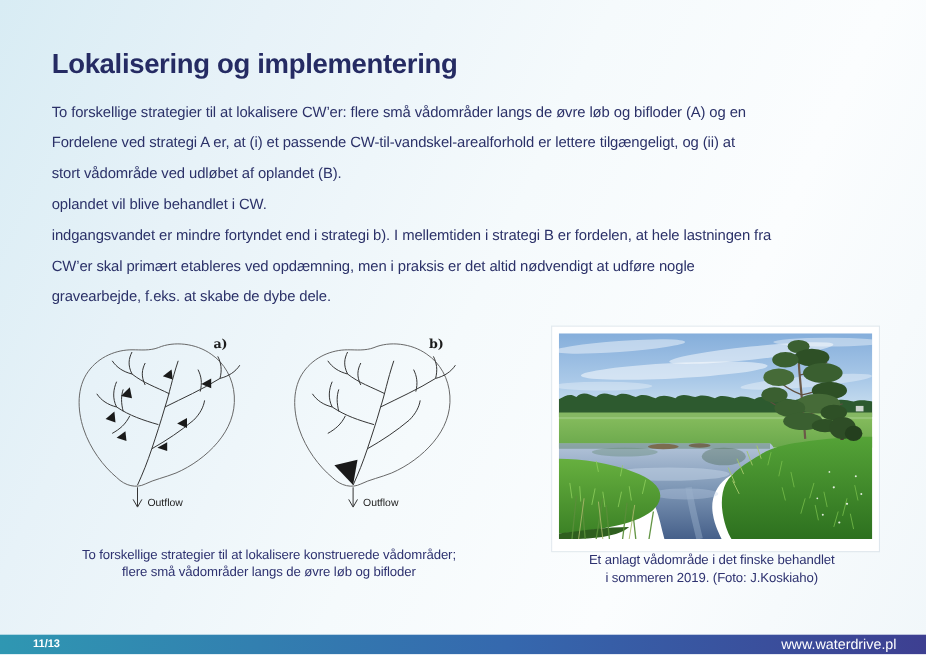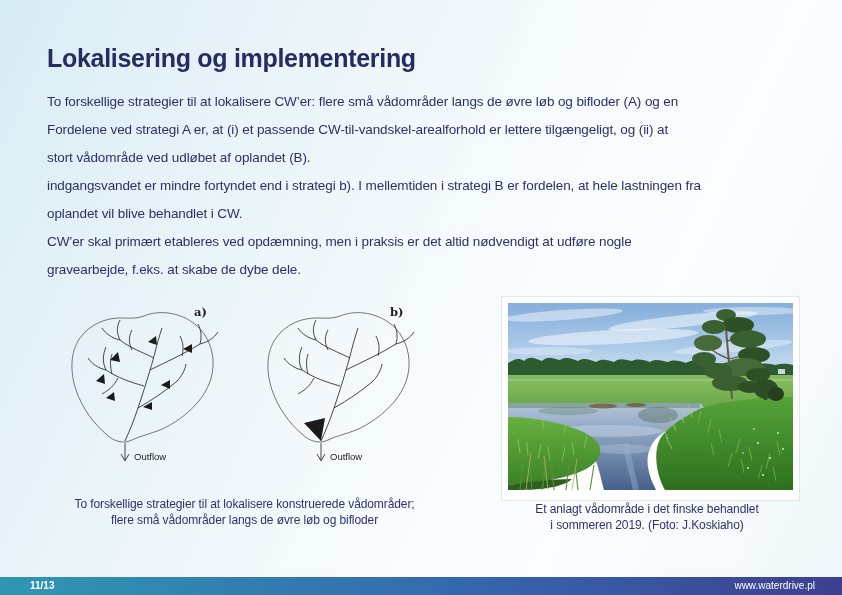--- a/index.html
+++ b/index.html
@@ -81,40 +81,40 @@
     top: 0;
     line-height: 18px;
     font-size: 10px;
     font-weight: bold;
   }
   .website {
     position: absolute;
     right: 27px;
     top: 0;
     line-height: 18px;
-    font-size: 10px;
+    font-size: 13px;
   }
 
   svg text { font-family: "Liberation Sans", sans-serif; }
   .diagram-letter { font-family: "DejaVu Serif", serif; font-weight: bold; font-size: 11.5px; fill: #1c1c1c; }
   .outflow-text { font-size: 9.5px; fill: #222; }
 </style>
 </head>
 <body>
 
 <div class="slide">
 
   <div class="title">Lokalisering og implementering</div>
 
   <div class="body-text">
     <div class="bline">To forskellige strategier til at lokalisere CW’er: flere små vådområder langs de øvre løb og bifloder (A) og en</div>
     <div class="bline">Fordelene ved strategi A er, at (i) et passende CW-til-vandskel-arealforhold er lettere tilgængeligt, og (ii) at</div>
     <div class="bline">stort vådområde ved udløbet af oplandet (B).</div>
+    <div class="bline">oplandet vil blive behandlet i CW.</div>
     <div class="bline">indgangsvandet er mindre fortyndet end i strategi b). I mellemtiden i strategi B er fordelen, at hele lastningen fra</div>
-    <div class="bline">oplandet vil blive behandlet i CW.</div>
     <div class="bline">CW’er skal primært etableres ved opdæmning, men i praksis er det altid nødvendigt at udføre nogle</div>
     <div class="bline">gravearbejde, f.eks. at skabe de dybe dele.</div>
   </div>
 
   <div class="figure figure-a">
     <svg width="190" height="180" viewBox="0 0 190 180">
       <g>
         <path d="M 92,16 C 106,10 126,12 140,22 C 152,30 160,44 161,60 C 162,76 156,90 146,102
                  C 136,114 122,124 108,130 C 98,134 88,136 80,140 C 72,144 62,142 54,134
                  C 42,124 30,108 24,90 C 18,72 18,52 28,38 C 38,24 54,18 68,18 C 76,18 84,19 92,16 Z" fill="none" stroke="#666" stroke-width="0.9"></path>

